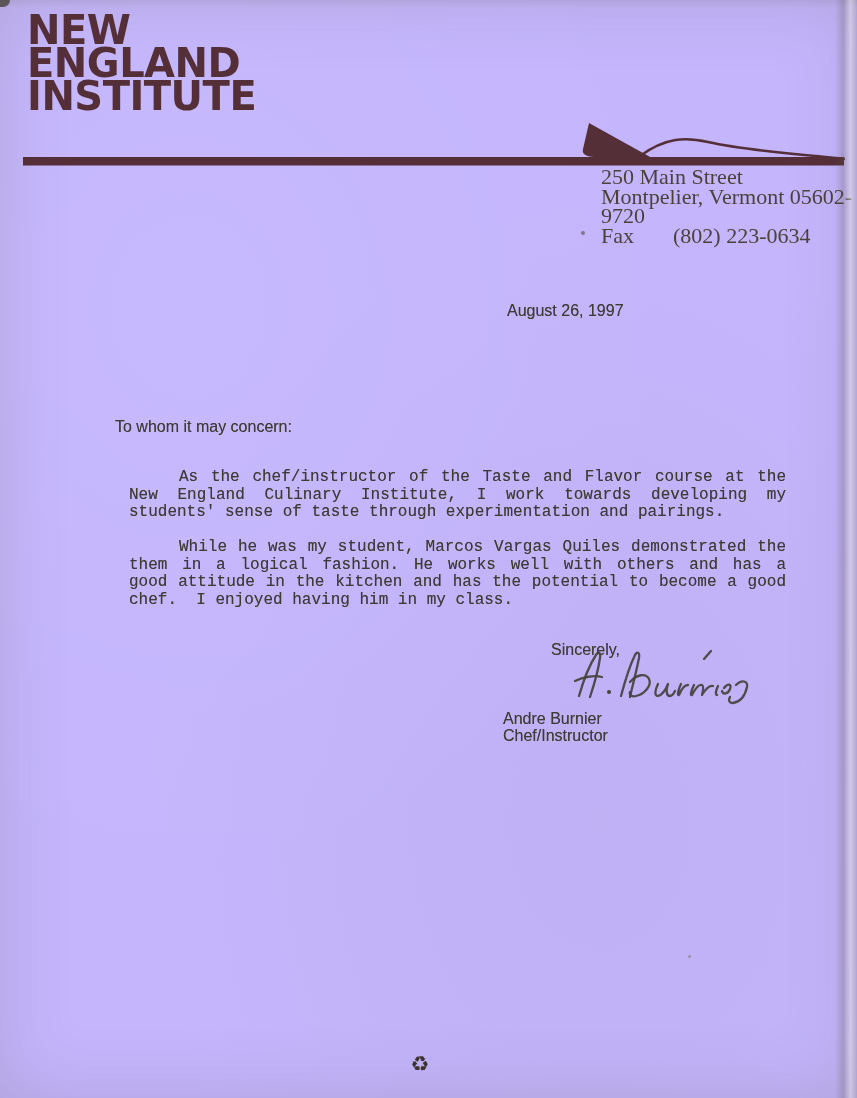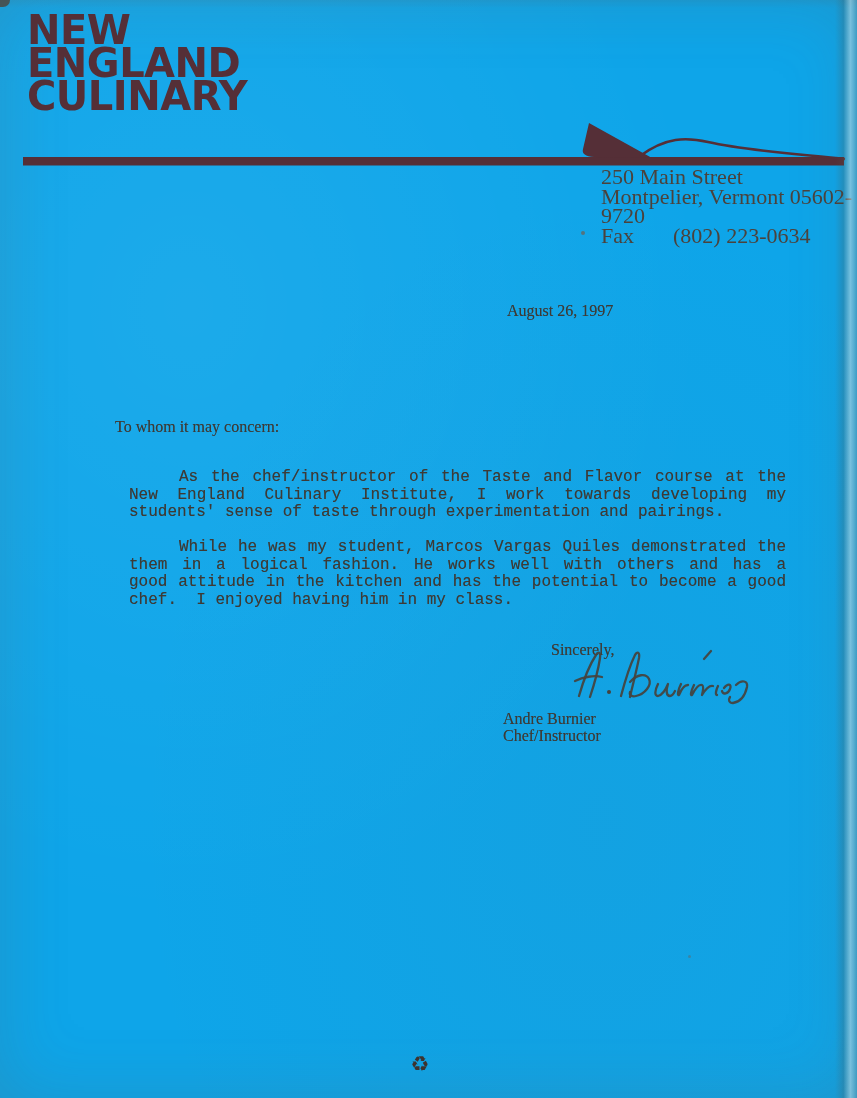--- a/index.html
+++ b/index.html
@@ -1,18 +1,18 @@
 <!DOCTYPE html>
 <html><head>
 <meta charset="utf-8">
 <style>
   html,body{margin:0;padding:0;background:#888;}
   .page{
     position:relative;width:857px;height:1098px;overflow:hidden;
-    background:#0ea5e9;
+    background:#c4b5fd;
     box-shadow:inset 0 0 70px rgba(95,90,78,.20);
     font-family:"Liberation Mono",monospace;
   }
   
   .page::before{
     content:"";position:absolute;inset:0;pointer-events:none;
     background:
       radial-gradient(ellipse at 22% 28%, rgba(255,255,255,.06), transparent 55%),
       radial-gradient(ellipse at 70% 75%, rgba(110,100,88,.05), transparent 55%),
       linear-gradient(to bottom, rgba(90,86,78,.10), transparent 8px);
@@ -37,21 +37,21 @@
   .header-graphic{position:absolute;left:0;top:113px;width:857px;height:62px;}
   .address{
     position:absolute;left:601px;top:167px;
     font-family:"Liberation Serif",serif;font-size:22px;line-height:19.7px;
     color:#4b423c;
   }
   .addr-row{display:flex;}
   .addr-label{width:72px;}
 
   
-  .typed{font-family:Liberation Serif, serif;font-size:16px;color:#3e3a35;text-shadow:0 0 .5px rgba(62,58,53,.55);}
+  .typed{font-family:Liberation Sans, sans-serif;font-size:16px;color:#3e3a35;text-shadow:0 0 .5px rgba(62,58,53,.55);}
   .date{position:absolute;left:507px;top:302px;}
   .salutation{position:absolute;left:115px;top:418px;}
   .para{position:absolute;left:103px;width:657px;margin-left:26px;}
   .p1{top:469px;}
   .p2{top:539px;}
   .tline{height:17.5px;line-height:17.5px;font-size:16px;color:#3e3a35;text-shadow:0 0 .5px rgba(62,58,53,.55);white-space:pre-wrap;}
   .jline{white-space:normal;text-align:justify;text-align-last:justify;}
   .indent{padding-left:50px;}
   .closing{position:absolute;left:503px;top:641px;margin-left:48px;}
   .signer-name{position:absolute;left:503px;top:710px;}
@@ -68,21 +68,21 @@
 
 <div class="page">
 
   <div class="corner-blotch"></div>
   <div class="speck s1"></div>
   <div class="speck s2"></div>
 
   <div class="logo">
     <div>NEW</div>
     <div>ENGLAND</div>
-    <div>CULINARY</div>
+    <div>INSTITUTE</div>
   </div>
 
   <svg class="header-graphic" viewBox="0 0 857 62" aria-hidden="true">
     <rect x="23" y="44" width="821" height="8.5" fill="#552f37"></rect>
     <path d="M589,10 L583,36 Q581,43 594,44 L652,45 Z" fill="#552f37"></path>
     <path d="M640,43 C666,24 686,24 708,29 C748,38 798,41 845,46" fill="none" stroke="#552f37" stroke-width="2.6"></path>
   </svg>
 
   <div class="address">
     <div>250 Main Street</div>

